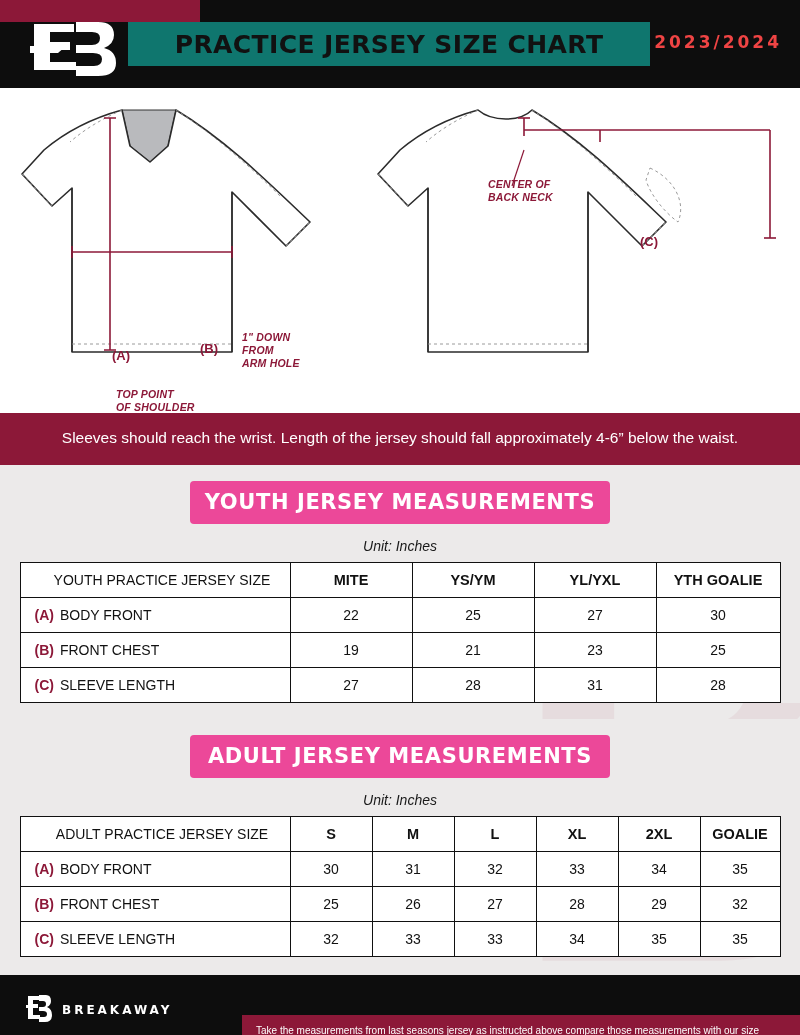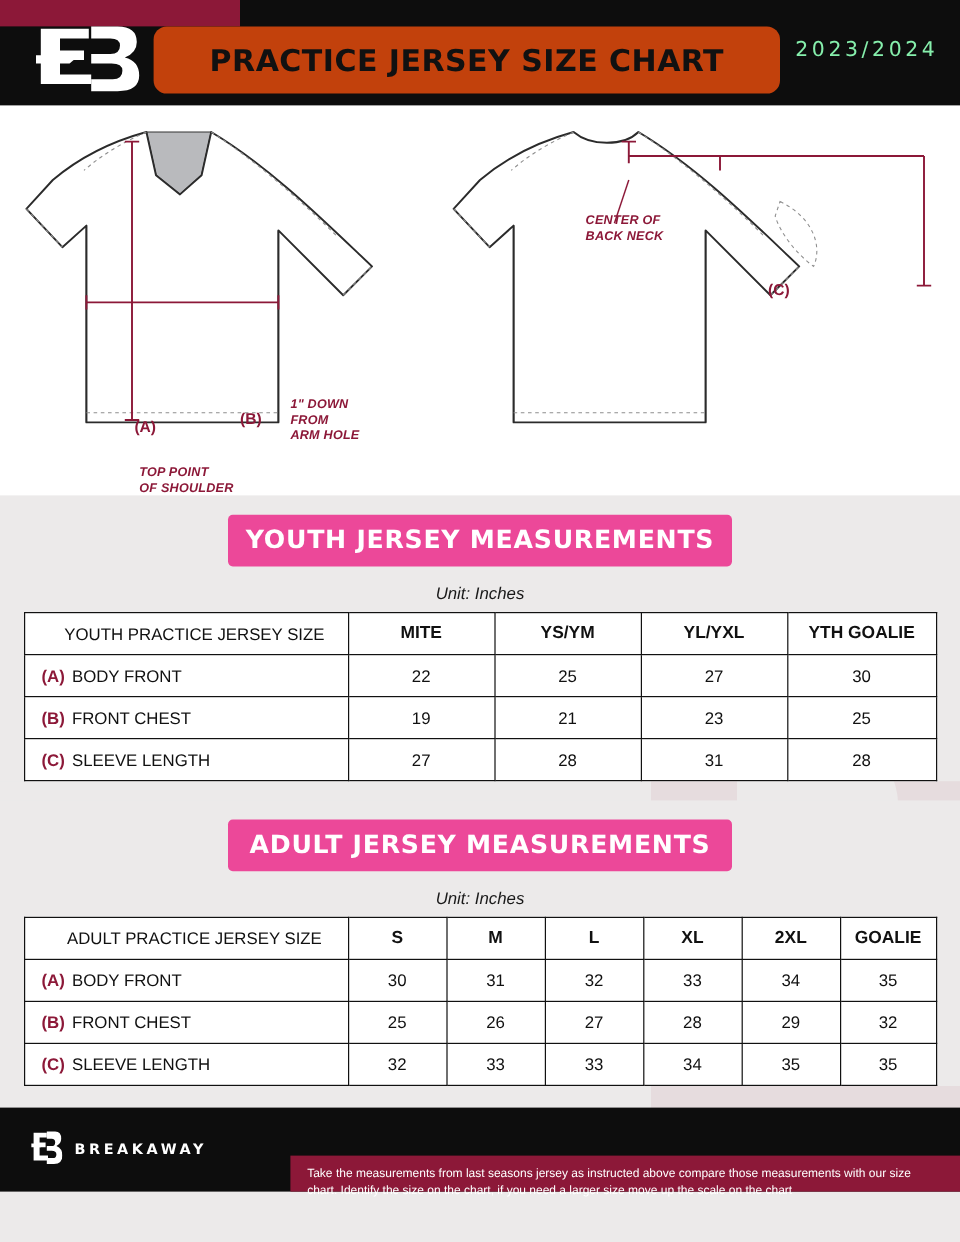--- a/index.html
+++ b/index.html
@@ -36,43 +36,42 @@
   }
   .logo {
     position: absolute;
     left: 28px; top: 20px;
     width: 92px; height: 58px;
   }
   .logo svg { display:block; }
   .title-bar {
     position: absolute;
     left: 128px; top: 22px;
-    width: 522px; height: 56px;
-    background: #c2410c;
+    width: 522px; height: 44px;
+    background: #0f766e;
     display: flex;
     align-items: center;
     justify-content: center;
-    border-radius: 11px;
   }
   .title-bar .title {
     font-family: "DejaVu Sans", sans-serif;
     font-weight: bold;
     font-size: 25px;
     letter-spacing: 0.4px;
     color: #111111;
     white-space: nowrap;
   }
   .season {
     position: absolute;
     right: 18px; top: 32px;
     font-family: "DejaVu Sans", sans-serif;
-    font-weight: normal;
+    font-weight: bold;
     font-size: 17px;
     letter-spacing: 3px;
-    color: #86efac;
+    color: #ef4444;
   }
 
   
   .diagram {
     position: relative;
     height: 325px;
     background: #ffffff;
   }
   .diagram svg { display:block; }
   .diag-label {
@@ -318,20 +317,21 @@
 
     <div class="diag-label" style="left:116px; top:300px; white-space:pre;">TOP POINT
 OF SHOULDER</div>
     <div class="diag-label" style="left:242px; top:243px; white-space:pre;">1" DOWN
 FROM
 ARM HOLE</div>
     <div class="diag-label" style="left:488px; top:90px; white-space:pre;">CENTER OF
 BACK NECK</div>
   </div>
 
+  <div class="note-bar">Sleeves should reach the wrist. Length of the jersey should fall approximately 4-6” below the waist.</div>
 
   <div class="section">
     <div class="section-head">
       <span>YOUTH JERSEY MEASUREMENTS</span>
     </div>
     <div class="unit">Unit: Inches</div>
     <table class="size-table">
       <colgroup>
         <col style="width:270px">
           <col style="width:122px">

